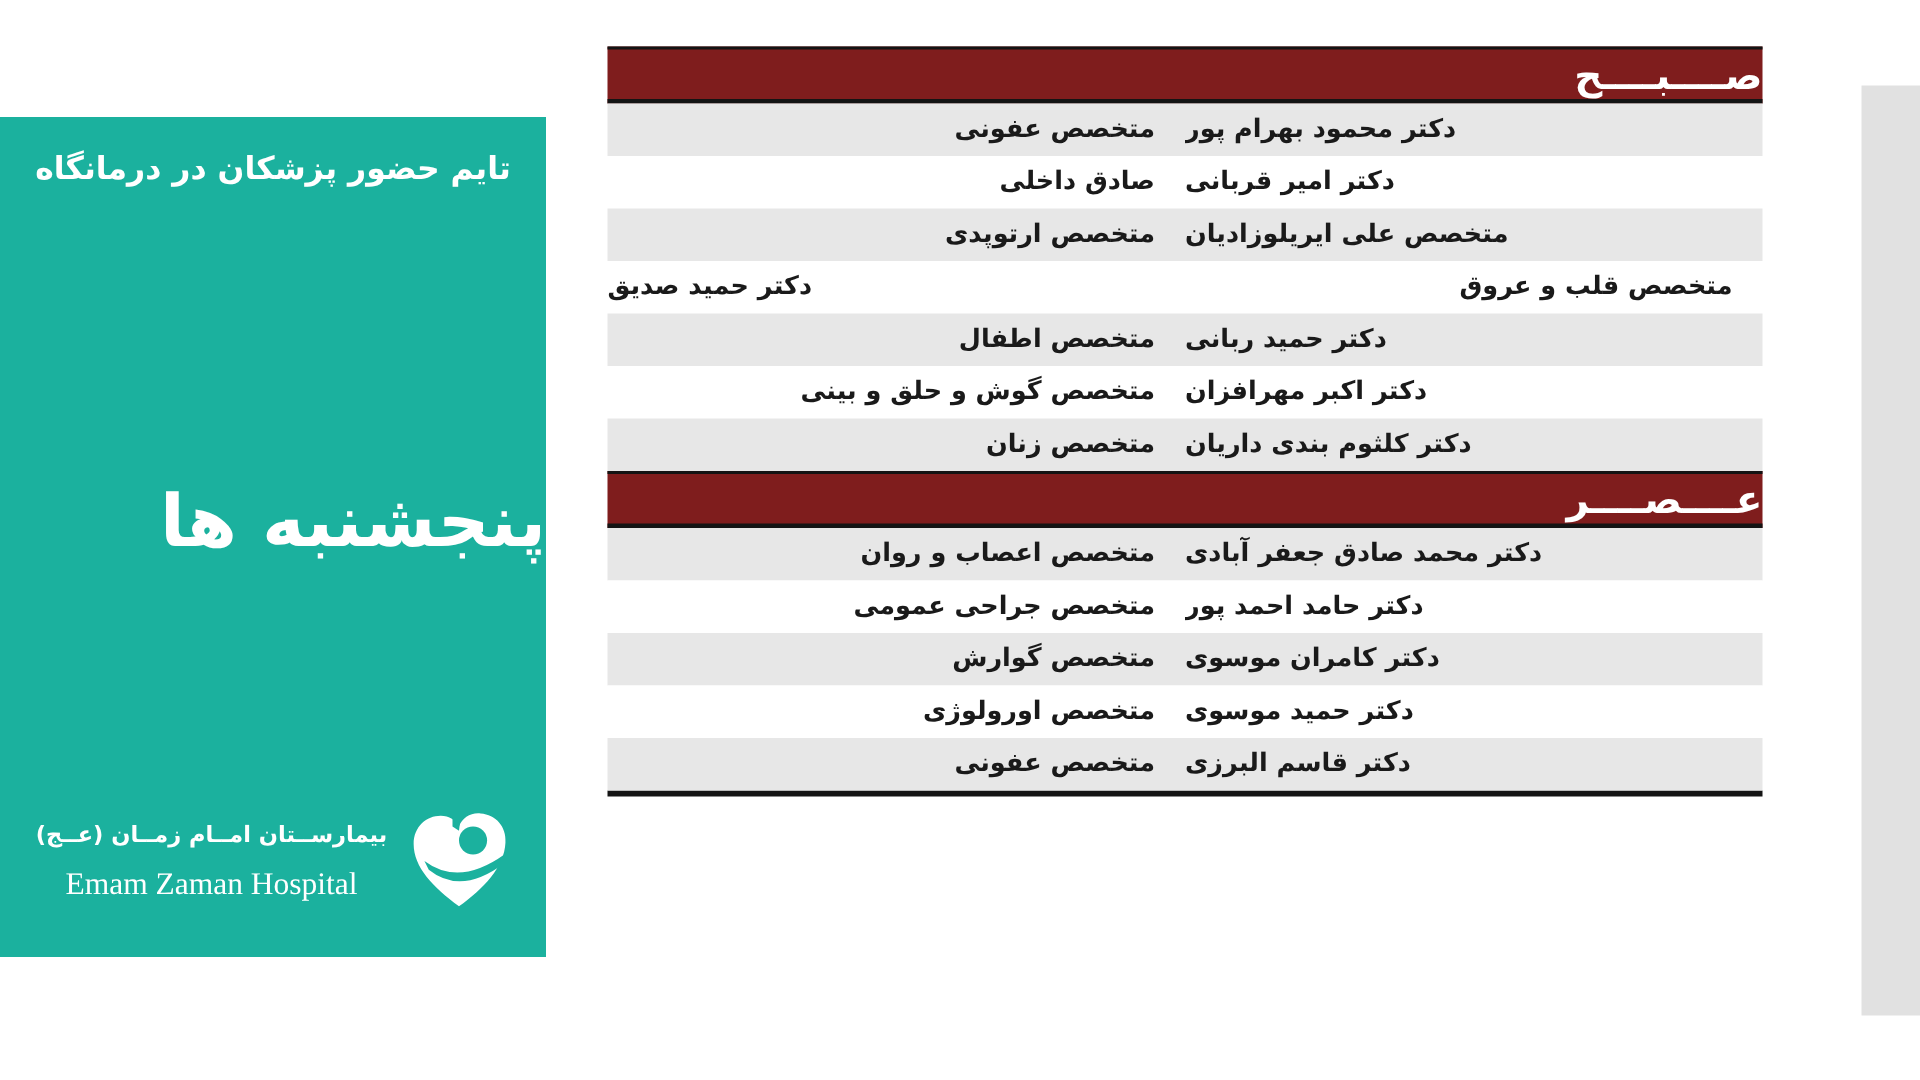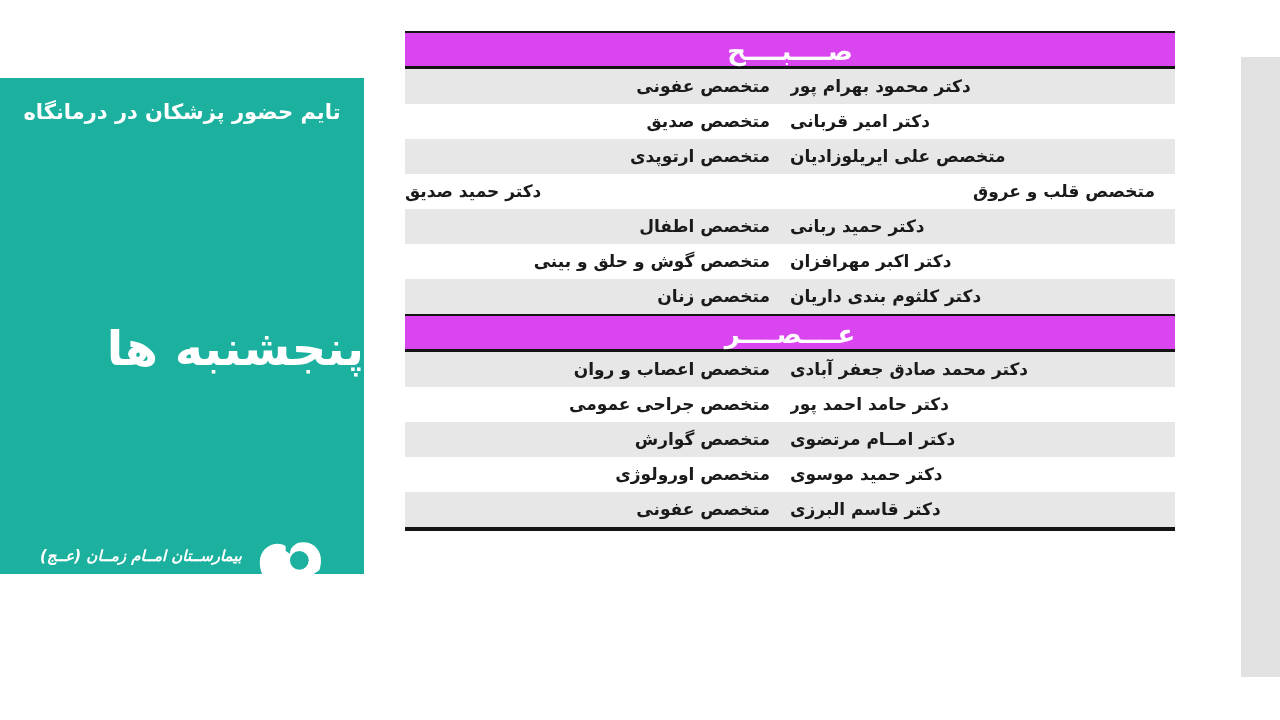--- a/index.html
+++ b/index.html
@@ -2,54 +2,54 @@
 <html lang="fa"><head>
 <meta charset="utf-8">
 <style>
   * { margin: 0; padding: 0; box-sizing: border-box; }
   html, body { width: 1280px; height: 720px; overflow: hidden; }
   body { font-family: "DejaVu Sans", sans-serif; background: #ffffff; }
   .stage { position: relative; width: 1280px; height: 720px; background: #ffffff; }
 
   
   .sidebar {
-    position: absolute; left: 0; top: 78px; width: 364px; height: 496px;
+    position: absolute; left: 0; top: 78px; width: 364px; height: 560px;
     background: #1BB19E; color: #ffffff;
   }
   .sidebar-title {
     position: absolute; top: 22px; left: 0; right: 0;
     text-align: center; font-size: 21px; font-weight: bold;
     direction: rtl; letter-spacing: 0.2px;
   }
   .sidebar-day {
     position: absolute; top: 242px; left: 0; right: 0;
     text-align: right; font-size: 48px; font-weight: bold; direction: rtl; margin-left: 24px;
   }
   .logo {
     position: absolute; top: 460px; left: 30px; right: 28px;
     display: flex; flex-direction: row-reverse; align-items: center;
-    justify-content: center; gap: 12px; font-style: italic;
+    justify-content: center; gap: 12px;
   }
   .logo-icon { width: 72px; height: 72px; flex: 0 0 auto; }
   .logo-text { text-align: center; direction: rtl; }
   .logo-fa { font-size: 15px; font-weight: bold; white-space: nowrap; }
   .logo-en {
     font-family: "Liberation Serif", serif; font-size: 21px;
     direction: ltr; white-space: nowrap; margin-top: 12px;
   }
 
   
   .schedule {
     position: absolute; left: 405px; top: 31px; width: 770px;
     border-bottom: 4px solid #141414; direction: rtl;
   }
   .band {
-    height: 38px; line-height: 36px; background: #d946ef;
+    height: 38px; line-height: 36px; background: #7f1d1d;
     border-top: 2px solid #141414; border-bottom: 3px solid #141414;
-    color: #ffffff; font-size: 26px; font-weight: bold; text-align: center;
+    color: #ffffff; font-size: 26px; font-weight: bold; text-align: right;
   }
   .row {
     display: grid; grid-template-columns: 50% 50%; direction: rtl;
     height: 35px; line-height: 35px; background: #ffffff;
     color: #1a1a1a; font-size: 17px; font-weight: bold;
   }
   .row.shaded { background: #E7E7E7; }
   .cell { overflow: hidden; white-space: nowrap; }
   .cell.doctor { padding-right: 10px; text-align: left; }
   .cell.specialty { padding-right: 20px; text-align: right; }
@@ -96,21 +96,21 @@
   </div>
 
   <div class="schedule">
       <div class="band">صــــبــــح</div>
       <div class="row shaded">
         <div class="cell doctor">دکتر محمود بهرام پور</div>
         <div class="cell specialty">متخصص عفونی</div>
       </div>
       <div class="row">
         <div class="cell doctor">دکتر امیر قربانی</div>
-        <div class="cell specialty">متخصص صدیق</div>
+        <div class="cell specialty">صادق داخلی</div>
       </div>
       <div class="row shaded">
         <div class="cell doctor">متخصص علی ایریلوزادیان</div>
         <div class="cell specialty">متخصص ارتوپدی</div>
       </div>
       <div class="row">
         <div class="cell specialty">متخصص قلب و عروق</div>
         <div class="cell doctor">دکتر حمید صدیق</div>
       </div>
       <div class="row shaded">
@@ -128,21 +128,21 @@
       <div class="band">عــــصــــر</div>
       <div class="row shaded">
         <div class="cell doctor">دکتر محمد صادق جعفر آبادی</div>
         <div class="cell specialty">متخصص اعصاب و روان</div>
       </div>
       <div class="row">
         <div class="cell doctor">دکتر حامد احمد پور</div>
         <div class="cell specialty">متخصص جراحی عمومی</div>
       </div>
       <div class="row shaded">
-        <div class="cell doctor">دکتر امــام مرتضوی</div>
+        <div class="cell doctor">دکتر کامران موسوی</div>
         <div class="cell specialty">متخصص گوارش</div>
       </div>
       <div class="row">
         <div class="cell doctor">دکتر حمید موسوی</div>
         <div class="cell specialty">متخصص اورولوژی</div>
       </div>
       <div class="row shaded">
         <div class="cell doctor">دکتر قاسم البرزی</div>
         <div class="cell specialty">متخصص عفونی</div>
       </div>

